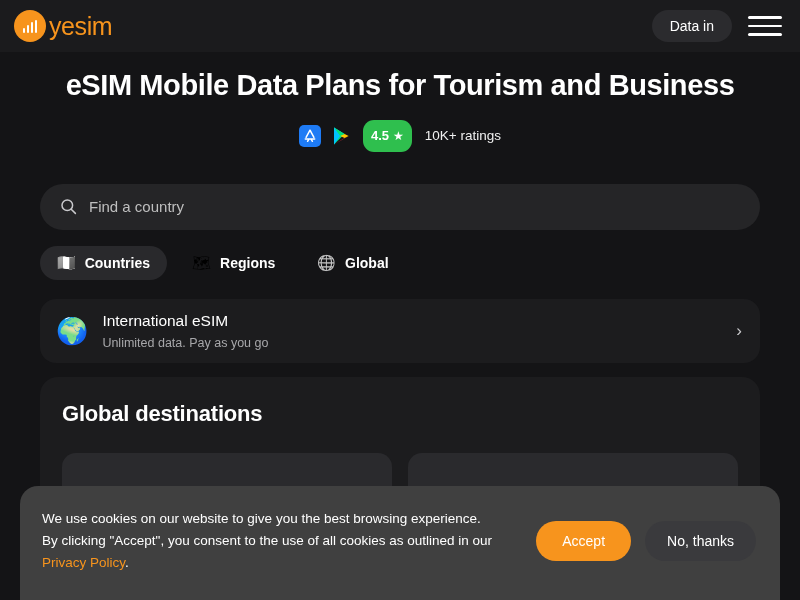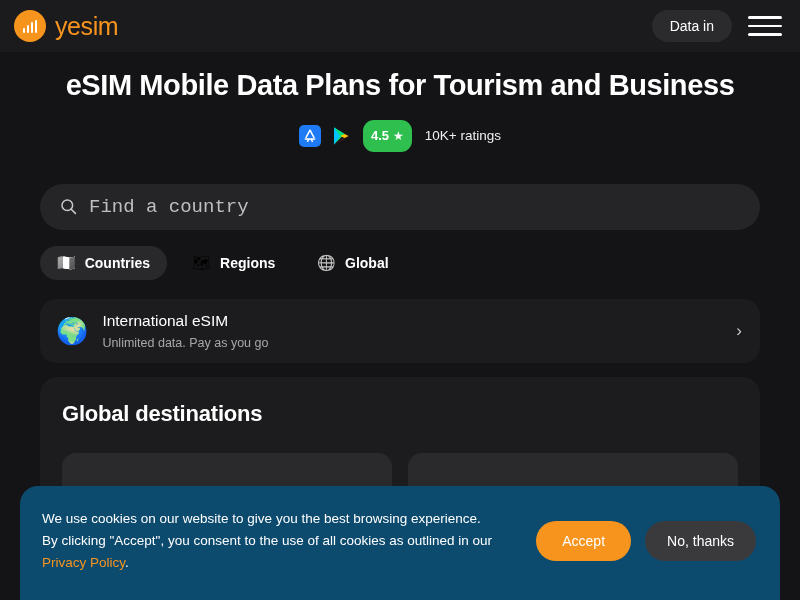--- a/index.html
+++ b/index.html
@@ -31,21 +31,21 @@
     display: flex;
     align-items: center;
     padding: 0 18px 0 14px;
     position: relative;
     z-index: 5;
   }
 
   .brand {
     display: flex;
     align-items: center;
-    gap: 9px;
+    gap: 3px;
   }
 
   .brand-mark {
     width: 32px;
     height: 32px;
     border-radius: 50%;
     background: #F7941D;
     display: flex;
     align-items: flex-end;
     justify-content: center;
@@ -171,22 +171,22 @@
   }
 
   .search-icon { flex: 0 0 auto; }
 
   .search-input {
     flex: 1;
     background: transparent;
     border: none;
     outline: none;
     color: #d8d8d8;
-    font-size: 19px;
-    font-family: Liberation Mono, monospace;
+    font-size: 15px;
+    font-family: Liberation Sans, sans-serif;
   }
   .search-input::placeholder { color: #bfbfbf; }
 
   
   .tabs {
     display: flex;
     align-items: center;
     gap: 8px;
     padding: 0 40px;
     margin-top: 16px;
@@ -276,21 +276,21 @@
     border-radius: 14px;
     height: 70px;
   }
 
   
   .cookie-banner {
     position: absolute;
     left: 20px;
     right: 20px;
     bottom: 0;
-    background: #0c4a6e;
+    background: #404040;
     border-radius: 18px 18px 0 0;
     padding: 22px 24px 26px 22px;
     display: flex;
     align-items: center;
     gap: 20px;
     z-index: 20;
   }
 
   .cookie-text {
     flex: 1;

